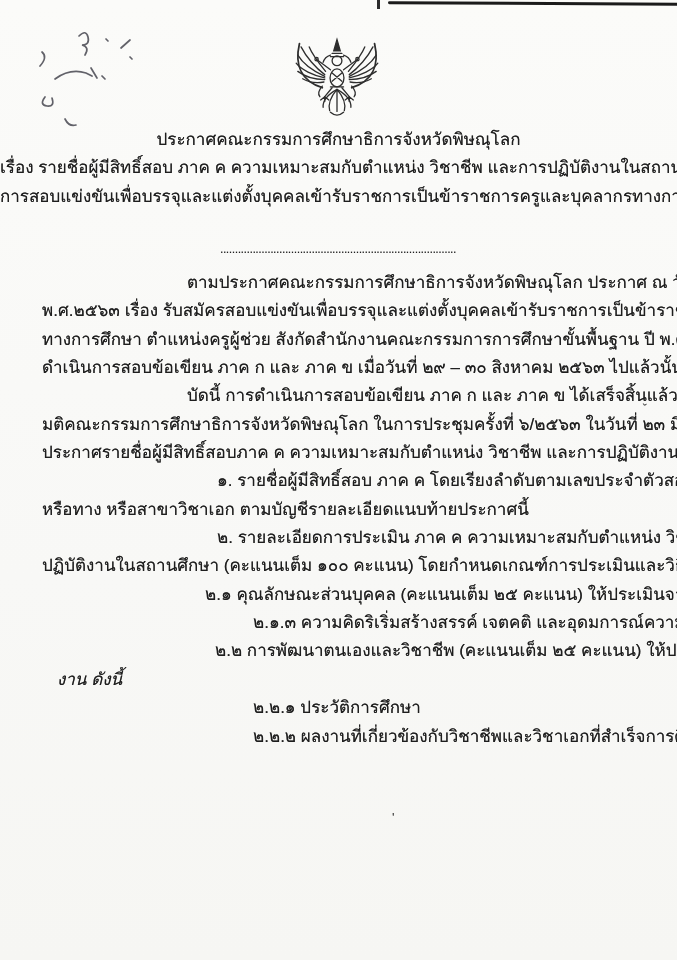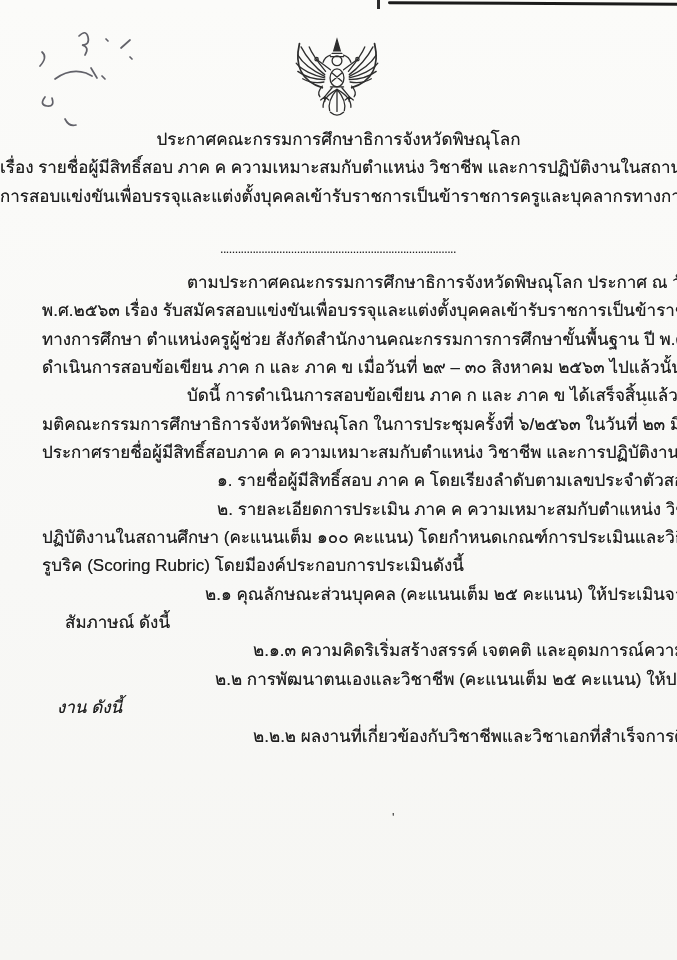--- a/index.html
+++ b/index.html
@@ -131,27 +131,27 @@
 
   <div class="body-block txt">
     <div class="ln ind-p">ตามประกาศคณะกรรมการศึกษาธิการจังหวัดพิษณุโลก ประกาศ ณ วันที่ ๘ กรกฎาคม</div>
     <div class="ln">พ.ศ.๒๕๖๓ เรื่อง รับสมัครสอบแข่งขันเพื่อบรรจุและแต่งตั้งบุคคลเข้ารับราชการเป็นข้าราชการครูและบุคลากร</div>
     <div class="ln">ทางการศึกษา ตำแหน่งครูผู้ช่วย สังกัดสำนักงานคณะกรรมการการศึกษาขั้นพื้นฐาน ปี พ.ศ.๒๕๖๓ โดย</div>
     <div class="ln">ดำเนินการสอบข้อเขียน ภาค ก และ ภาค ข เมื่อวันที่ ๒๙ – ๓๐ สิงหาคม ๒๕๖๓ ไปแล้วนั้น</div>
     <div class="ln ind-p">บัดนี้ การดำเนินการสอบข้อเขียน ภาค ก และ ภาค ข ได้เสร็จสิ้นแล้ว อาศัยอำนาจตาม</div>
     <div class="ln">มติคณะกรรมการศึกษาธิการจังหวัดพิษณุโลก ในการประชุมครั้งที่ ๖/๒๕๖๓ ในวันที่ ๒๓ มิถุนายน ๒๕๖๓ จึง</div>
     <div class="ln">ประกาศรายชื่อผู้มีสิทธิ์สอบภาค ค ความเหมาะสมกับตำแหน่ง วิชาชีพ และการปฏิบัติงานในสถานศึกษา ดังนี้</div>
     <div class="ln ind-n">๑.  รายชื่อผู้มีสิทธิ์สอบ ภาค ค โดยเรียงลำดับตามเลขประจำตัวสอบ แยกตามกลุ่มวิชา</div>
+    <div class="ln">หรือทาง หรือสาขาวิชาเอก ตามบัญชีรายละเอียดแนบท้ายประกาศนี้</div>
     <div class="ln ind-n">๒.  รายละเอียดการประเมิน ภาค ค ความเหมาะสมกับตำแหน่ง วิชาชีพ และการ</div>
     <div class="ln">ปฏิบัติงานในสถานศึกษา (คะแนนเต็ม ๑๐๐ คะแนน)  โดยกำหนดเกณฑ์การประเมินและวิธีการให้คะแนนแบบ</div>
-    <div class="ln">รูบริค (Scoring Rubric) โดยมีองค์ประกอบการประเมินดังนี้</div>
     <div class="ln ind-21">๒.๑ คุณลักษณะส่วนบุคคล (คะแนนเต็ม ๒๕ คะแนน) ให้ประเมินจากการ</div>
-    <div class="ln ind-sam">สัมภาษณ์ ดังนี้</div>
     <div class="ln ind-sub">๒.๑.๓ ความคิดริเริ่มสร้างสรรค์ เจตคติ และอุดมการณ์ความเป็นครู</div>
     <div class="ln ind-22">๒.๒ การพัฒนาตนเองและวิชาชีพ (คะแนนเต็ม ๒๕ คะแนน) ให้ประเมินจากแฟ้มสะสม</div>
     <div class="ln ind-ngan">งาน ดังนี้</div>
+    <div class="ln ind-sub">๒.๒.๑ ประวัติการศึกษา</div>
     <div class="ln ind-sub">๒.๒.๒ ผลงานที่เกี่ยวข้องกับวิชาชีพและวิชาเอกที่สำเร็จการศึกษา</div>
   </div>
 
   <span class="artifact artifact-caron">ˇ</span>
   <span class="artifact artifact-quote">'</span>
 
 </div>
 
 </body></html>

